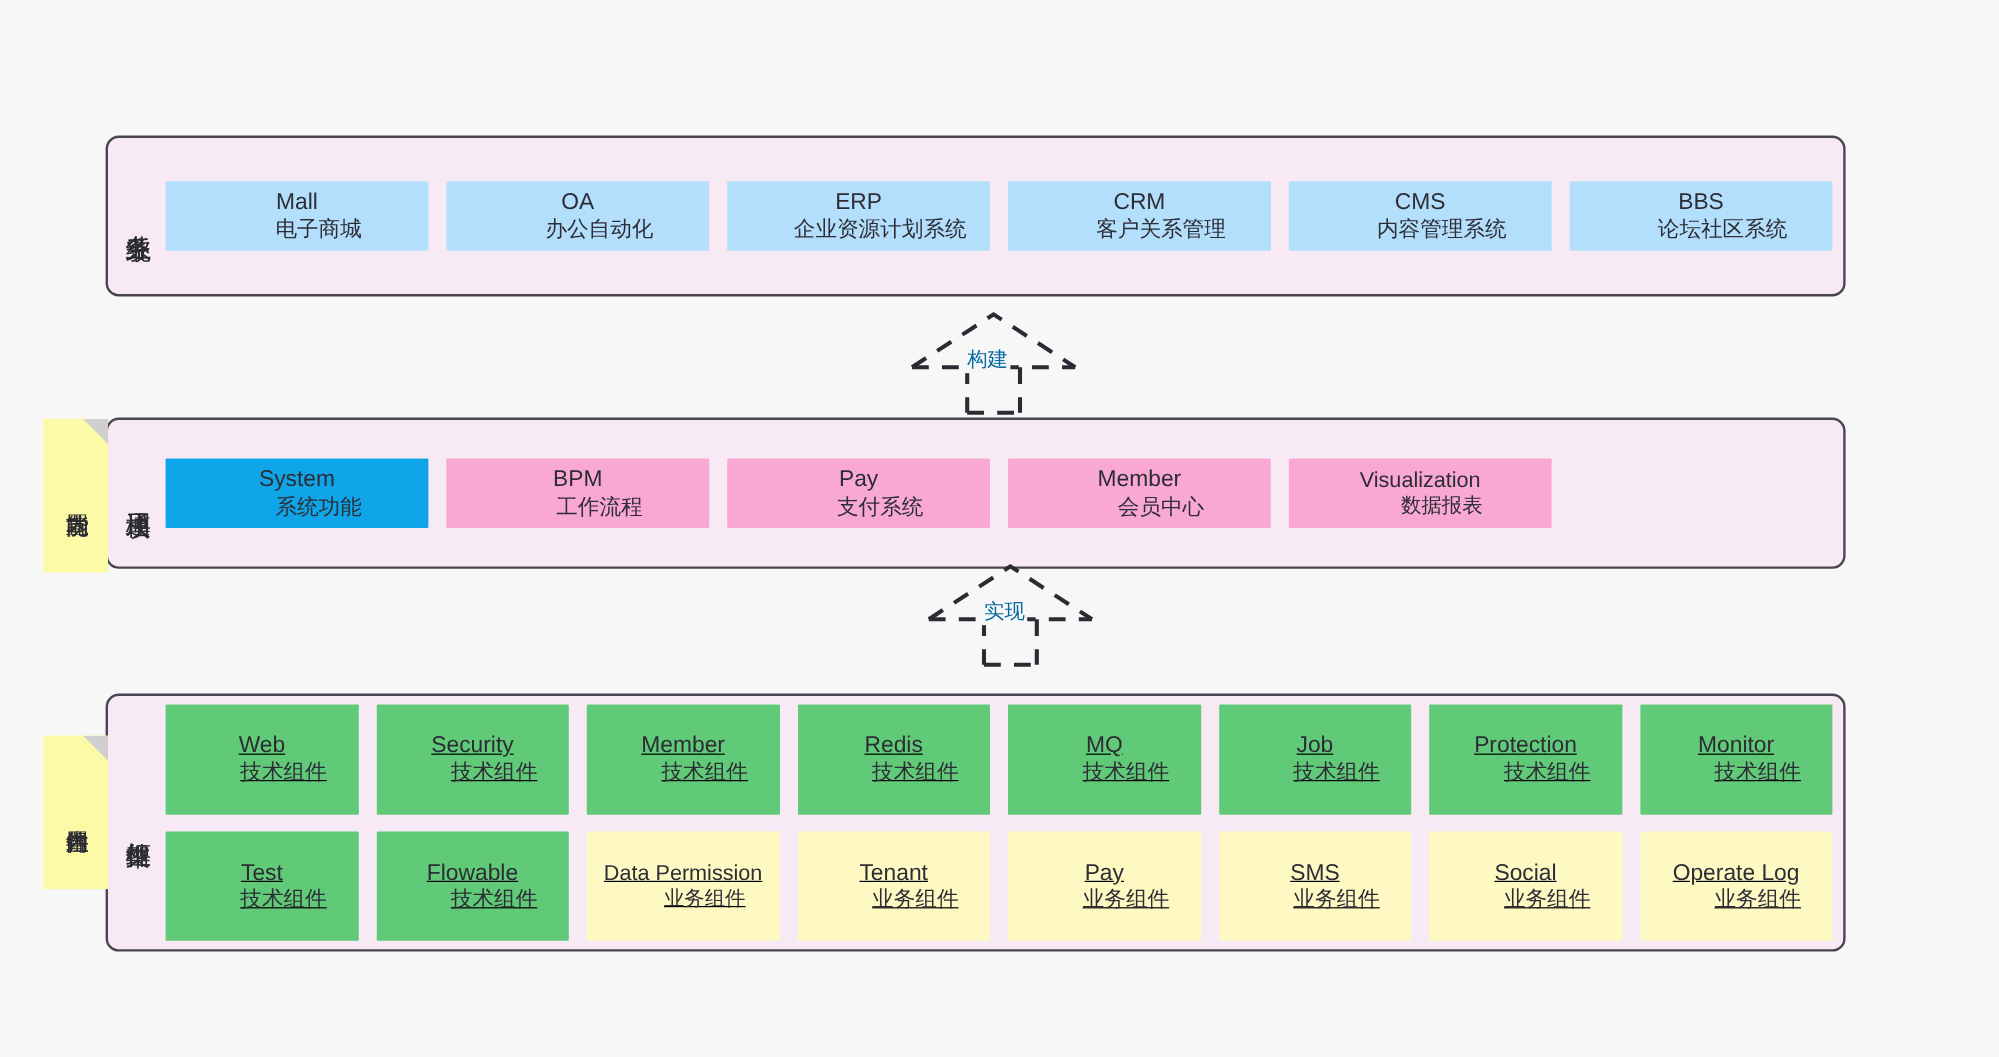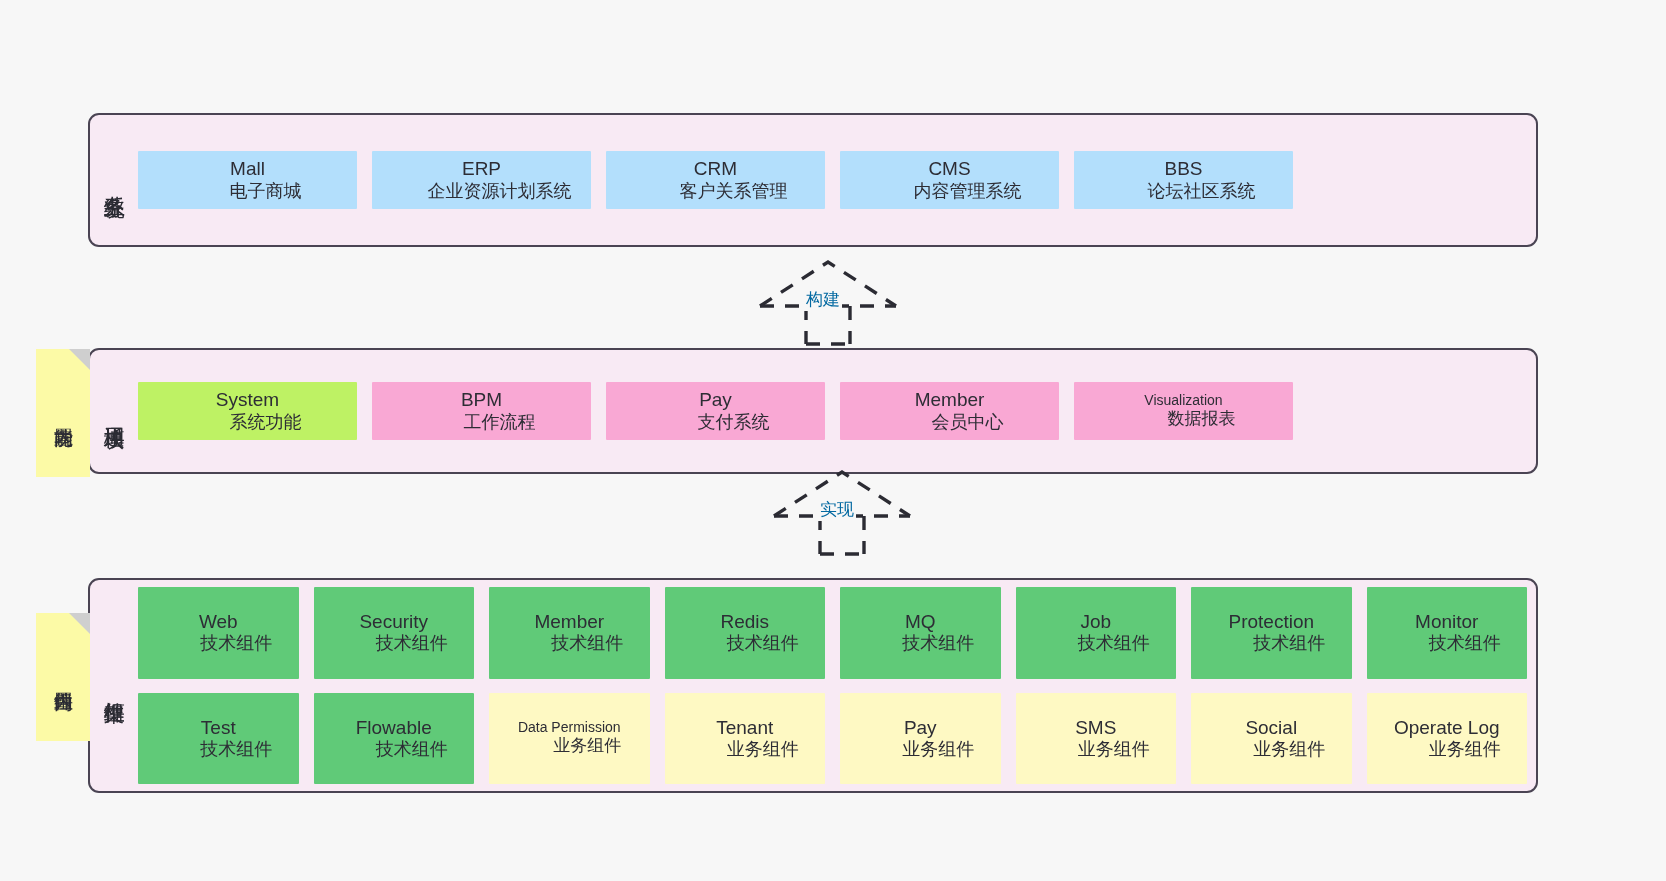--- a/index.html
+++ b/index.html
@@ -49,42 +49,42 @@
   }
 
   
   .nodes {
     flex: 1 1 auto;
     display: grid;
     gap: 14px 15px;
     align-content: center;
   }
   .nodes.one-row  { grid-template-columns: repeat(6, 1fr); }
-  .nodes.two-rows { grid-template-columns: repeat(8, 1fr); grid-template-rows: 1fr 1fr; }
+  .nodes.two-rows { grid-template-columns: repeat(8, 1fr); grid-template-rows: 1fr 1fr; text-decoration: underline; }
 
   
   .node {
     border-radius: 1px;
     display: flex;
     flex-direction: column;
     align-items: center;
     justify-content: center;
     color: #2d2d35;
     line-height: 1.22;
     padding: 6px 4px;
     overflow: hidden;
   }
   .node .en { font-size: 19px; }
   .node .cn { font-size: 18px; padding-left: 36px; }
-  .node.compact .en { font-size: 14px; }
+  .node.compact .en { font-size: 18px; }
   .node.compact .cn { font-size: 17px; }
 
   
   .c-blue      { background: #b3dffc; }
-  .c-red       { background: #bef264; }
+  .c-red       { background: #0ea5e9; }
   .c-pink      { background: #f9a8d4; }
   .c-green     { background: #60ca78; }
   .c-lightgreen{ background: #fef9c3; }
 
   
   .note {
     position: absolute;
     width: 54px;
     background: #fcfaa6;
     display: flex;
@@ -127,20 +127,24 @@
 <div id="canvas">
 
   <div class="layer" id="layer-business" style="left:88px; top:113px; width:1450px; height:134px;">
     <div class="vlabel">业务系统</div>
     <div class="nodes one-row" id="business-nodes">
         <div class="node c-blue">
           <span class="en">Mall</span>
           <span class="cn">电子商城</span>
         </div>
         <div class="node c-blue">
+          <span class="en">OA</span>
+          <span class="cn">办公自动化</span>
+        </div>
+        <div class="node c-blue">
           <span class="en">ERP</span>
           <span class="cn">企业资源计划系统</span>
         </div>
         <div class="node c-blue">
           <span class="en">CRM</span>
           <span class="cn">客户关系管理</span>
         </div>
         <div class="node c-blue">
           <span class="en">CMS</span>
           <span class="cn">内容管理系统</span>

